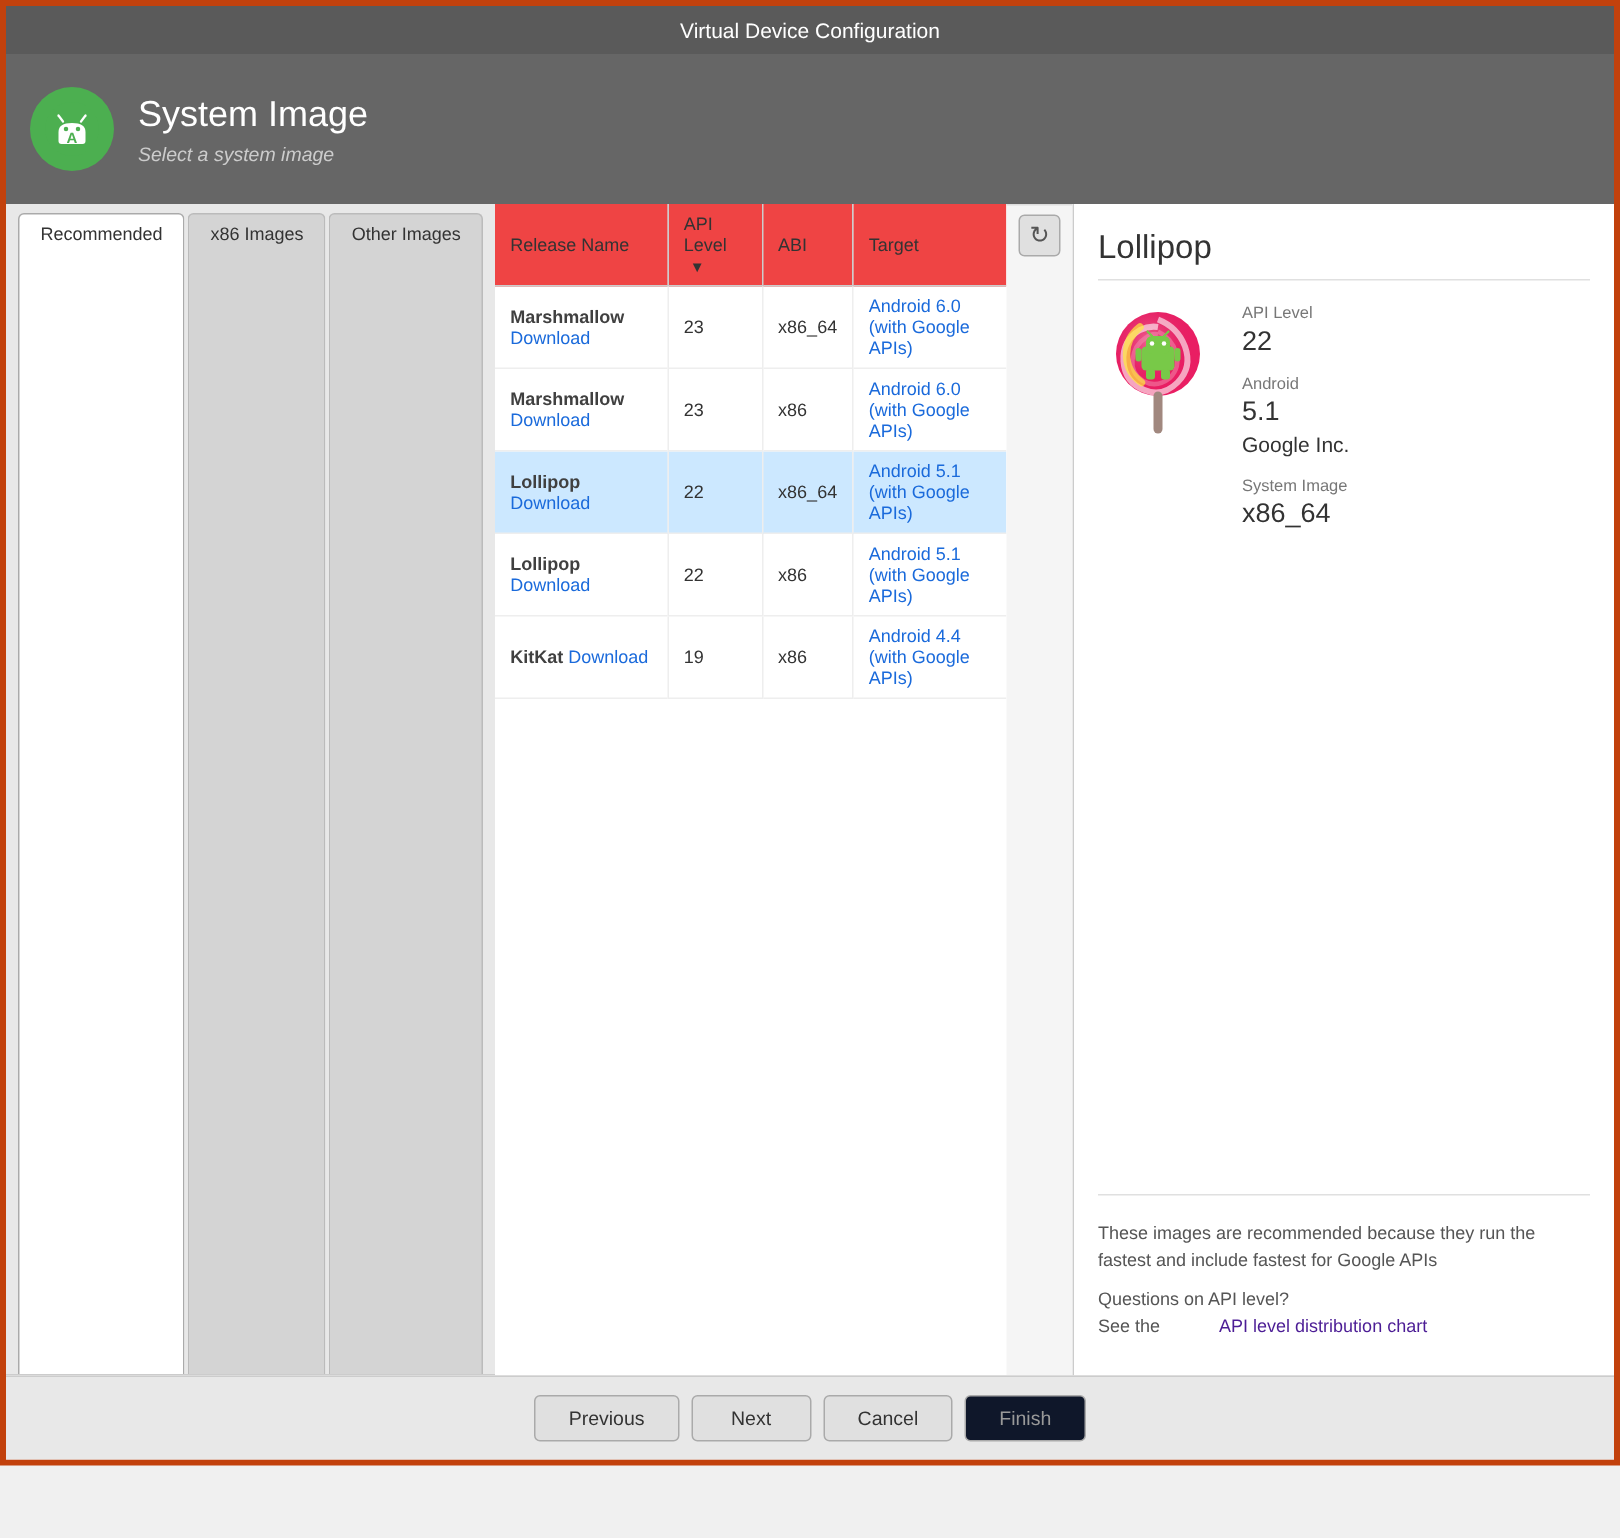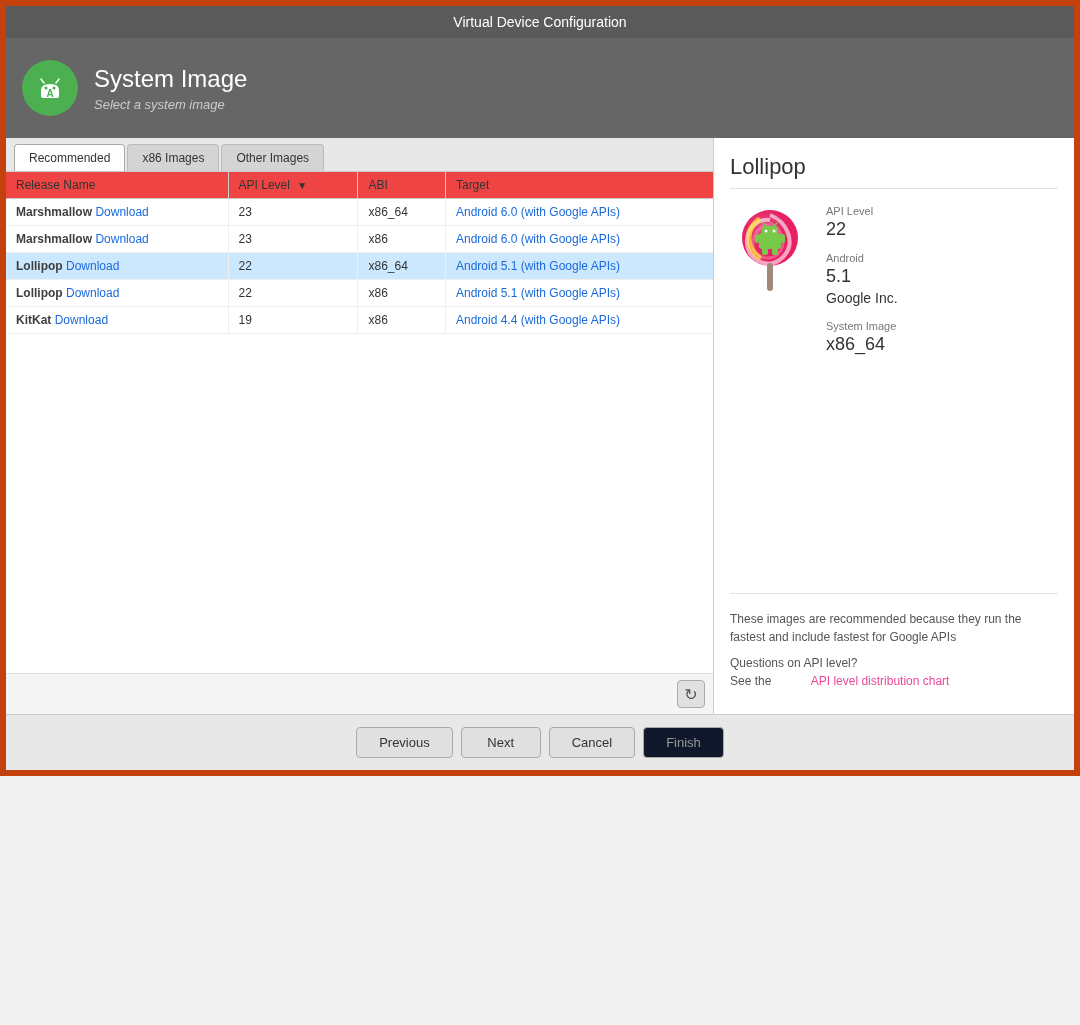--- a/index.html
+++ b/index.html
@@ -6,24 +6,24 @@
     body {
       font-family: 'Segoe UI', Arial, sans-serif;
       font-size: 13px;
       background: #f0f0f0;
       width: 1080px;
       height: 1025px;
       overflow: hidden;
     }
     #window {
       width: 1080px;
-      height: 776px;
+      height: 977px;
       display: flex;
       flex-direction: column;
-      border: 6px solid #c2410c;
+      border: 4px solid #c2410c;
       background: #f0f0f0;
     }
     #title-bar {
       background: #5a5a5a;
       color: #fff;
       text-align: center;
       padding: 8px;
       font-size: 14px;
       font-weight: normal;
       flex-shrink: 0;
@@ -63,21 +63,21 @@
       font-style: italic;
     }
     #content {
       display: flex;
       flex: 1;
       overflow: hidden;
     }
     #left-panel {
       flex: 1;
       display: flex;
-      flex-direction: column;
+      flex-direction: row;
       background: #fff;
       border-right: 1px solid #ccc;
       overflow: hidden;
     }
     #tabs {
       display: flex;
       background: #e8e8e8;
       border-bottom: 1px solid #ccc;
       padding: 6px 8px 0;
       gap: 2px;
@@ -205,21 +205,21 @@
       padding-top: 16px;
       border-top: 1px solid #e0e0e0;
     }
     #detail-footer p {
       font-size: 12px;
       color: #555;
       margin-bottom: 8px;
       line-height: 1.5;
     }
     #detail-footer a {
-      color: #ec4899;
+      color: #4c1d95;
       text-decoration: none;
       cursor: pointer;
       margin-left: 36px;
     }
     #bottom-bar {
       background: #e8e8e8;
       border-top: 1px solid #ccc;
       padding: 12px 16px;
       display: flex;
       justify-content: center;

